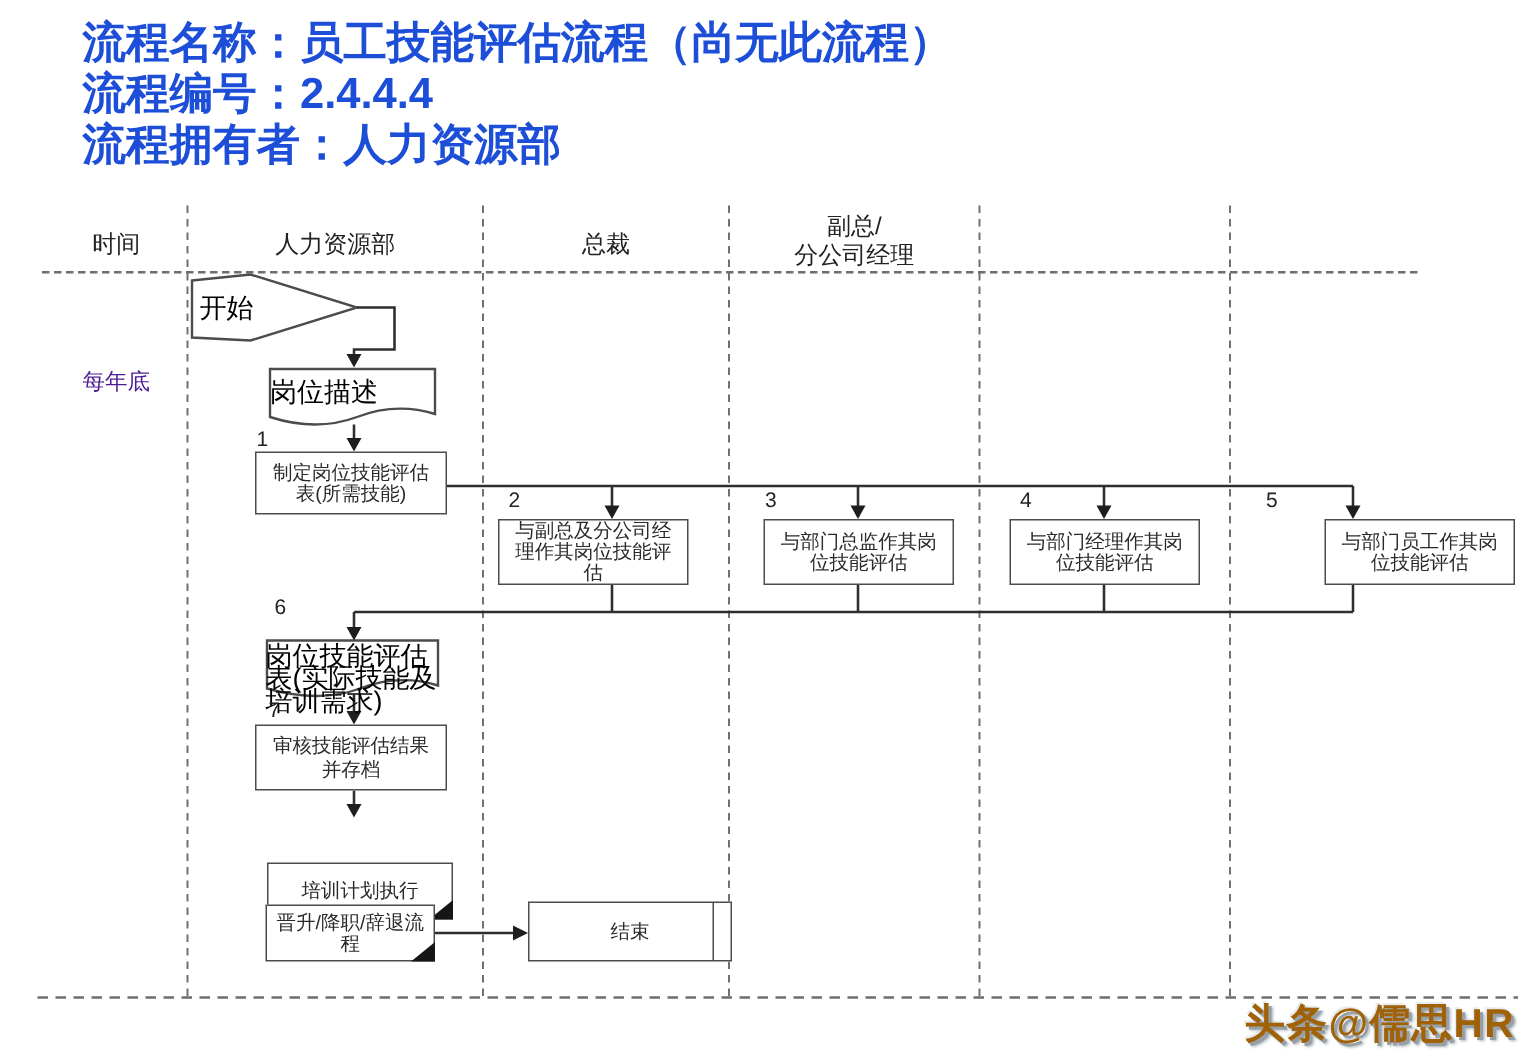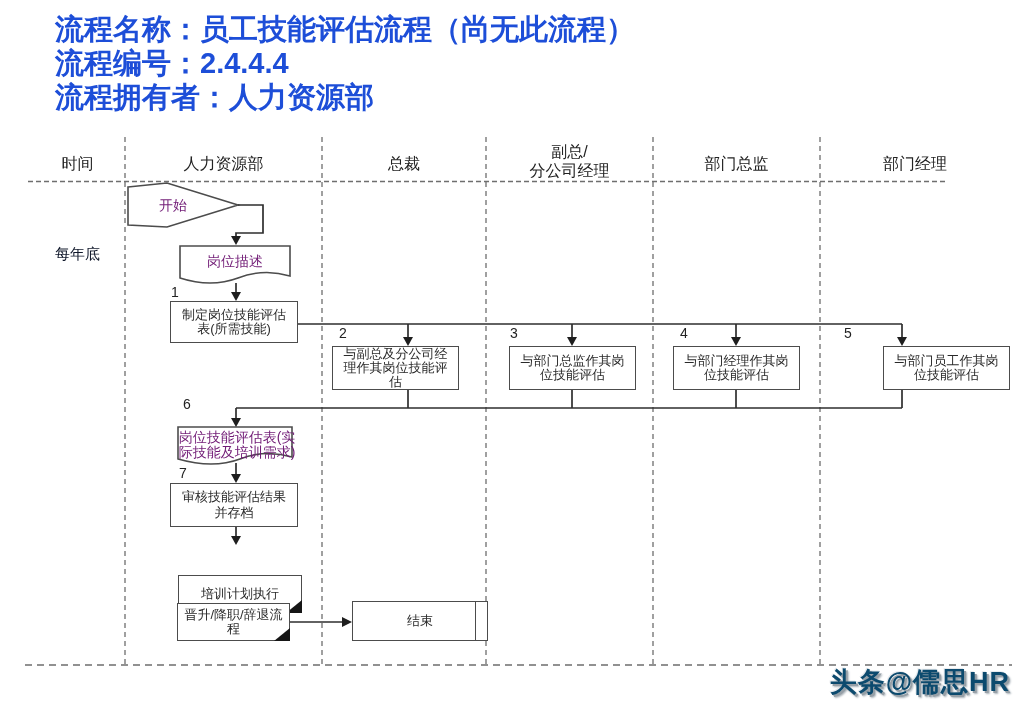--- a/index.html
+++ b/index.html
@@ -12,48 +12,48 @@
   .abs{position:absolute;z-index:2;}
   .title{left:55px;top:12px;font-size:29px;line-height:34px;font-weight:bold;color:#1d4ed8;letter-spacing:0px;white-space:nowrap;}
   .hdr{top:145px;height:36px;display:flex;align-items:center;justify-content:center;
        font-size:16px;color:#222;text-align:center;white-space:pre-line;line-height:19px;}
   .hdr-time{left:30px;width:95px;}
   .hdr-hr{left:125px;width:197px;}
   .hdr-president{left:322px;width:164px;}
   .hdr-vp{left:486px;width:167px;top:138px;height:46px;}
   .hdr-director{left:653px;width:167px;}
   .hdr-manager{left:820px;width:190px;}
-  .time-note{left:35px;top:245px;width:85px;text-align:center;font-size:15px;color:#0f172a;}
+  .time-note{left:35px;top:245px;width:85px;text-align:center;font-size:15px;color:#4c1d95;}
   .pbox{
     box-sizing:border-box;background:#fff;border:1.5px solid #4c4c4c;
     display:flex;align-items:center;justify-content:center;text-align:center;
     font-size:13px;line-height:14px;color:#2a2a2a;padding:3px 8px;
   }
   .box1{left:170px;top:301px;width:128px;height:42px;}
   .box2{left:332px;top:346px;width:127px;height:44px;line-height:14px;}
   .box3{left:509px;top:346px;width:127px;height:44px;}
   .box4{left:673px;top:346px;width:127px;height:44px;}
   .box5{left:839px;top:346px;width:127px;height:44px;margin-left:44px;}
   .box7{left:170px;top:483px;width:128px;height:44px;line-height:16px;}
   .boxTraining{left:178px;top:545px;width:124px;height:38px;margin-top:30px;}
   .boxPromotion{left:177px;top:603px;width:113px;height:38px;padding:1px 2px;}
   .boxEnd{left:352px;top:601px;width:136px;height:40px;}
   .corner-tri{position:absolute;right:-1px;bottom:-1px;width:0;height:0;
     border-left:16px solid transparent;border-bottom:13px solid #161616;}
   .end-inner{position:absolute;right:11px;top:0;bottom:0;width:0;border-left:1.5px solid #4c4c4c;}
-  .shape-label{z-index:3;text-align:center;font-size:14px;color:#701a75;line-height:14px;}
+  .shape-label{z-index:3;text-align:left;font-size:18px;color:#000000;line-height:14px;}
   .lbl-start{left:133px;top:198px;width:80px;}
   .lbl-doc1{left:180px;top:254px;width:110px;}
   .lbl-doc6{left:177px;top:430px;width:120px;line-height:15px;}
   .num{z-index:3;font-size:14px;color:#222;}
   .num1{left:171px;top:284px;} .num2{left:339px;top:325px;} .num3{left:510px;top:325px;}
   .num4{left:680px;top:325px;} .num5{left:844px;top:325px;} .num6{left:183px;top:396px;}
   .num7{left:179px;top:465px;}
   .watermark{
-    right:14px;top:664px;font-size:27px;font-weight:bold;color:#0c4a6e;z-index:4;white-space:nowrap;
+    right:14px;top:664px;font-size:27px;font-weight:bold;color:#a16207;z-index:4;white-space:nowrap;
     text-shadow:2px 2px 0 #97a0a7, 3px 3px 2px #aab2b9, -1px -1px 0 #e8ebee;
     letter-spacing:1px;
   }
 </style>
 </head>
 <body>
 
 <div class="canvas">
 
   <svg class="wires" width="1024" height="708" viewBox="0 0 1024 708">
@@ -115,22 +115,20 @@
     <div>流程名称：员工技能评估流程（尚无此流程）</div>
     <div>流程编号：2.4.4.4</div>
     <div>流程拥有者：人力资源部</div>
   </div>
 
   <div class="abs hdr hdr-time">时间</div>
   <div class="abs hdr hdr-hr">人力资源部</div>
   <div class="abs hdr hdr-president">总裁</div>
   <div class="abs hdr hdr-vp">副总/
 分公司经理</div>
-  <div class="abs hdr hdr-director">部门总监</div>
-  <div class="abs hdr hdr-manager">部门经理</div>
 
   <div class="abs time-note">每年底</div>
 
   <div class="abs shape-label lbl-start">开始</div>
   <div class="abs shape-label lbl-doc1">岗位描述</div>
   <div class="abs shape-label lbl-doc6">岗位技能评估表(实际技能及培训需求)</div>
 
   <div class="abs pbox box1">制定岗位技能评估表(所需技能)</div>
   <div class="abs pbox box2">与副总及分公司经理作其岗位技能评估</div>
   <div class="abs pbox box3">与部门总监作其岗位技能评估</div>

